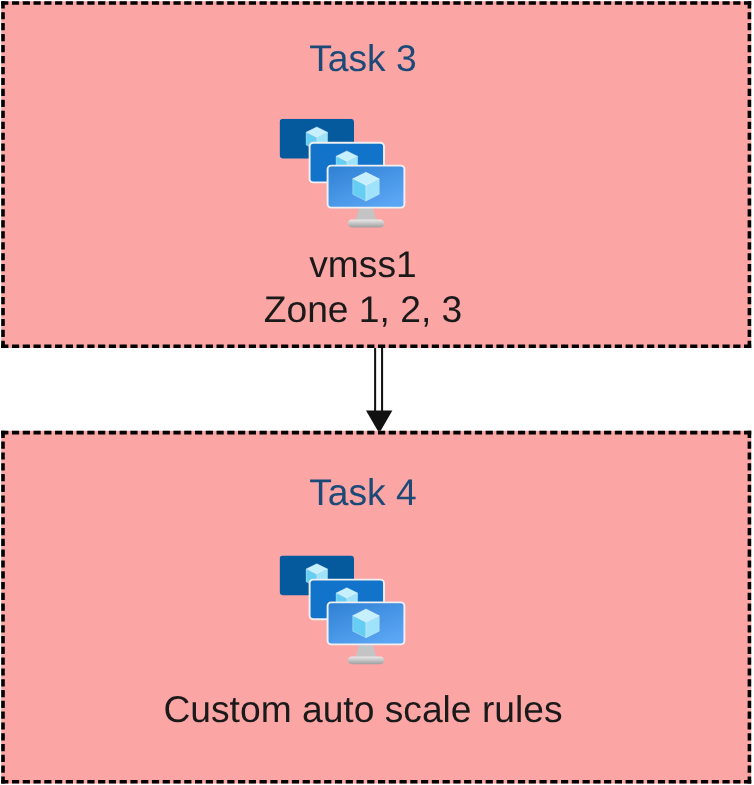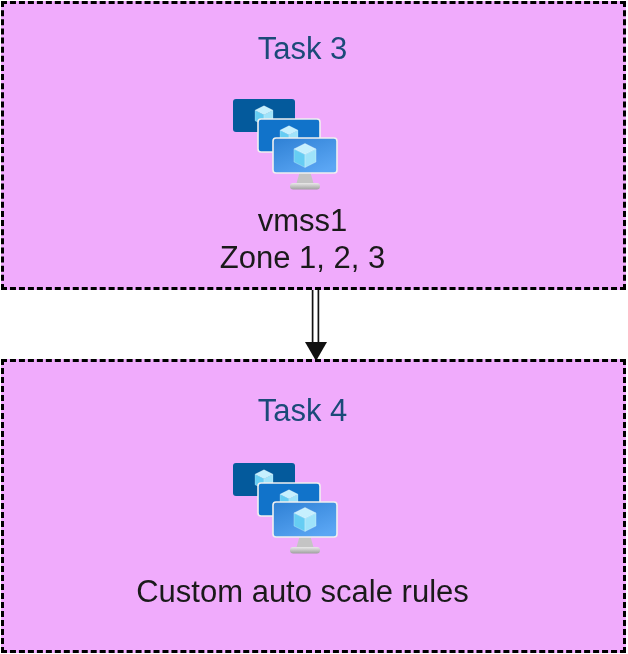--- a/index.html
+++ b/index.html
@@ -2,21 +2,21 @@
 <html><head>
 <meta charset="utf-8">
 <style>
   html,body{margin:0;padding:0;}
   body{
     width:628px;height:654px;position:relative;background:#ffffff;
     font-family:"Liberation Sans", sans-serif;overflow:hidden;
   }
   .task-box{
     position:absolute;left:1px;width:625px;
-    background:#f0abfc;border:3px dashed #000000;box-sizing:border-box;
+    background:#fca5a5;border:3px dashed #000000;box-sizing:border-box;
   }
   #box1{top:1px;height:289px;}
   #box2{top:359px;height:294px;}
   .task-title{
     position:absolute;left:0;width:100%;text-align:center;
     font-size:31px;line-height:40px;color:#1b4a78;
     transform:translateX(-11px);white-space:nowrap;
   }
   #box1 .task-title{top:25px;}
   #box2 .task-title{top:29px;}

